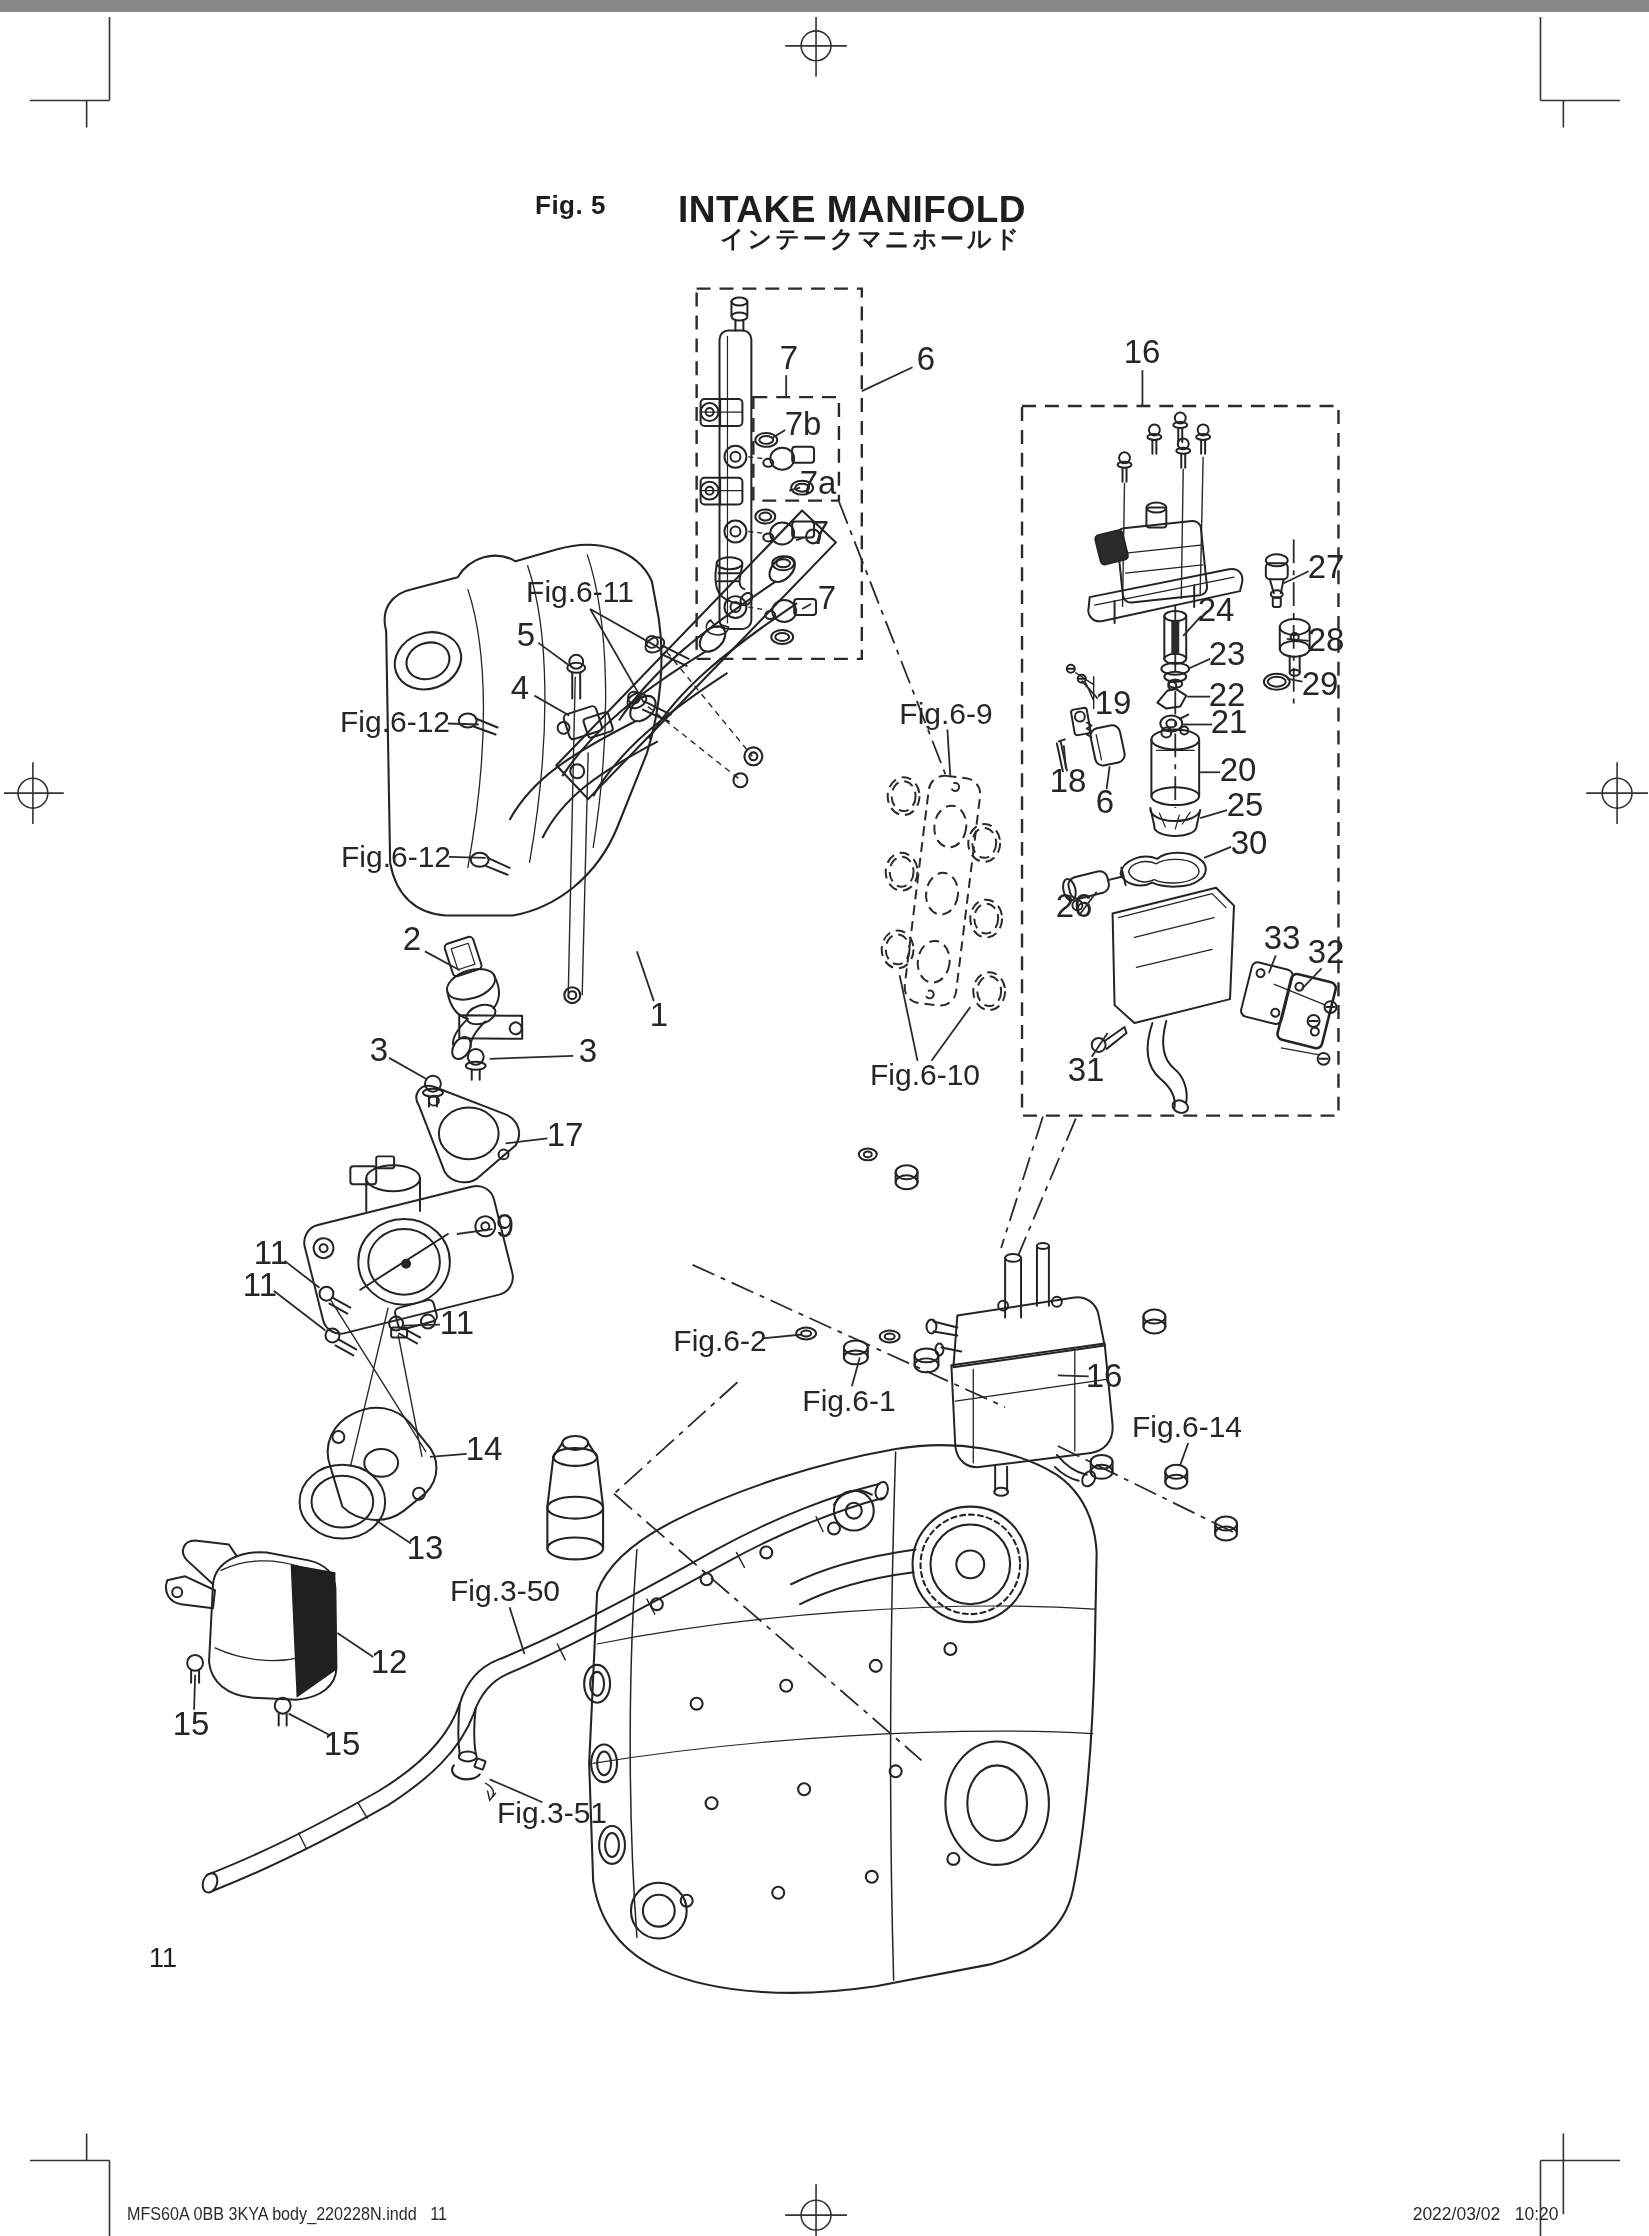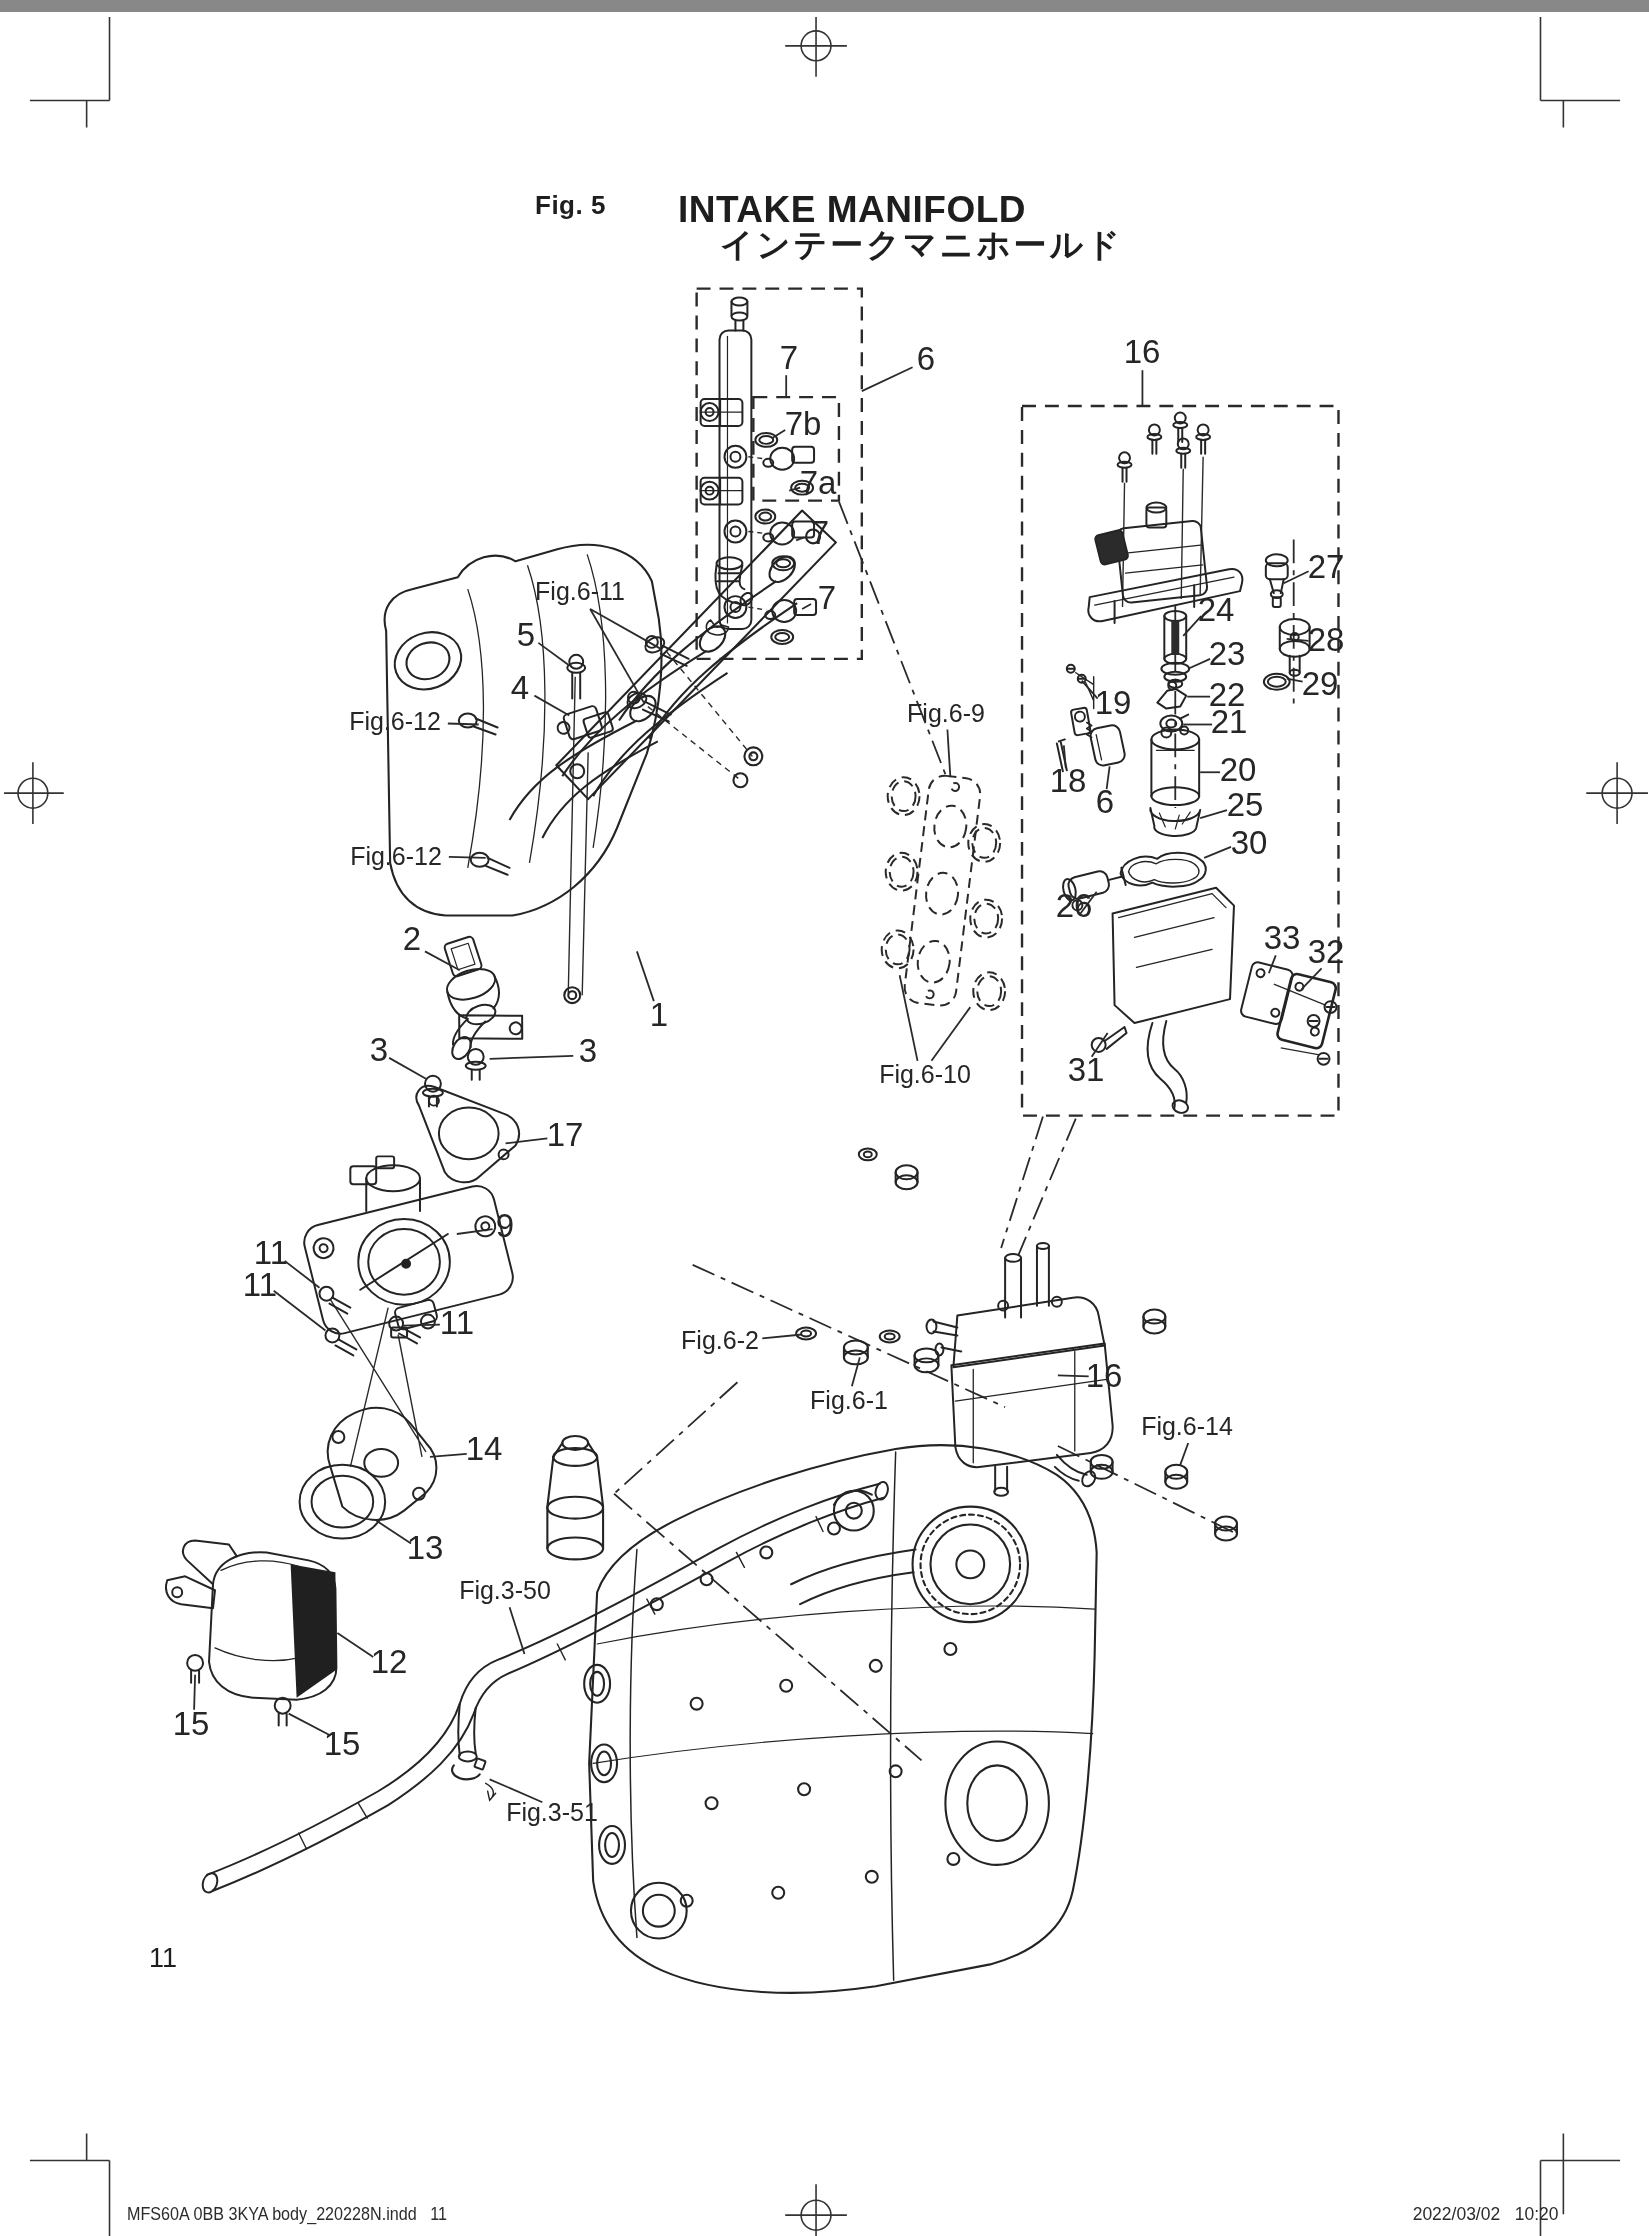--- a/index.html
+++ b/index.html
@@ -1,24 +1,24 @@
 <!DOCTYPE html>
 <html><head>
 <meta charset="utf-8">
 <style>
   html,body{margin:0;padding:0;background:#888;}
   .page{position:relative;width:1650px;height:2237px;background:#ffffff;overflow:hidden;
         font-family:"Liberation Sans", sans-serif;color:#1e1e1e;margin:12px auto;}
   svg.art{position:absolute;left:0;top:0;z-index:1;}
   #callout-layer{position:absolute;left:0;top:0;width:100%;height:100%;z-index:2;pointer-events:none;}
   .callout{position:absolute;transform:translate(-50%,-54%);font-size:33px;color:#262626;white-space:nowrap;}
-  .callout.fig{font-size:25px;}
+  .callout.fig{font-size:30px;}
   .title-fig{position:absolute;left:535px;top:178px;font-size:26px;font-weight:bold;letter-spacing:0.5px;z-index:2;}
   .title-en{position:absolute;left:678px;top:177px;font-size:37px;font-weight:bold;letter-spacing:0.5px;z-index:2;}
-  .title-jp{position:absolute;left:720px;top:211px;font-size:33px;font-weight:bold;letter-spacing:3px;z-index:2;}
+  .title-jp{position:absolute;left:720px;top:211px;font-size:24px;font-weight:bold;letter-spacing:3px;z-index:2;}
   .page-num{position:absolute;left:149px;top:1931px;font-size:27px;z-index:2;}
   .footer-left{position:absolute;left:127px;top:2191px;font-size:19px;color:#2c2c2c;
                transform:scaleX(.85);transform-origin:left;white-space:pre;z-index:2;}
   .footer-right{position:absolute;right:92px;top:2191px;font-size:19px;color:#2c2c2c;
                transform:scaleX(.92);transform-origin:right;white-space:pre;z-index:2;}
 </style>
 </head>
 <body>
 
 <div class="page">

